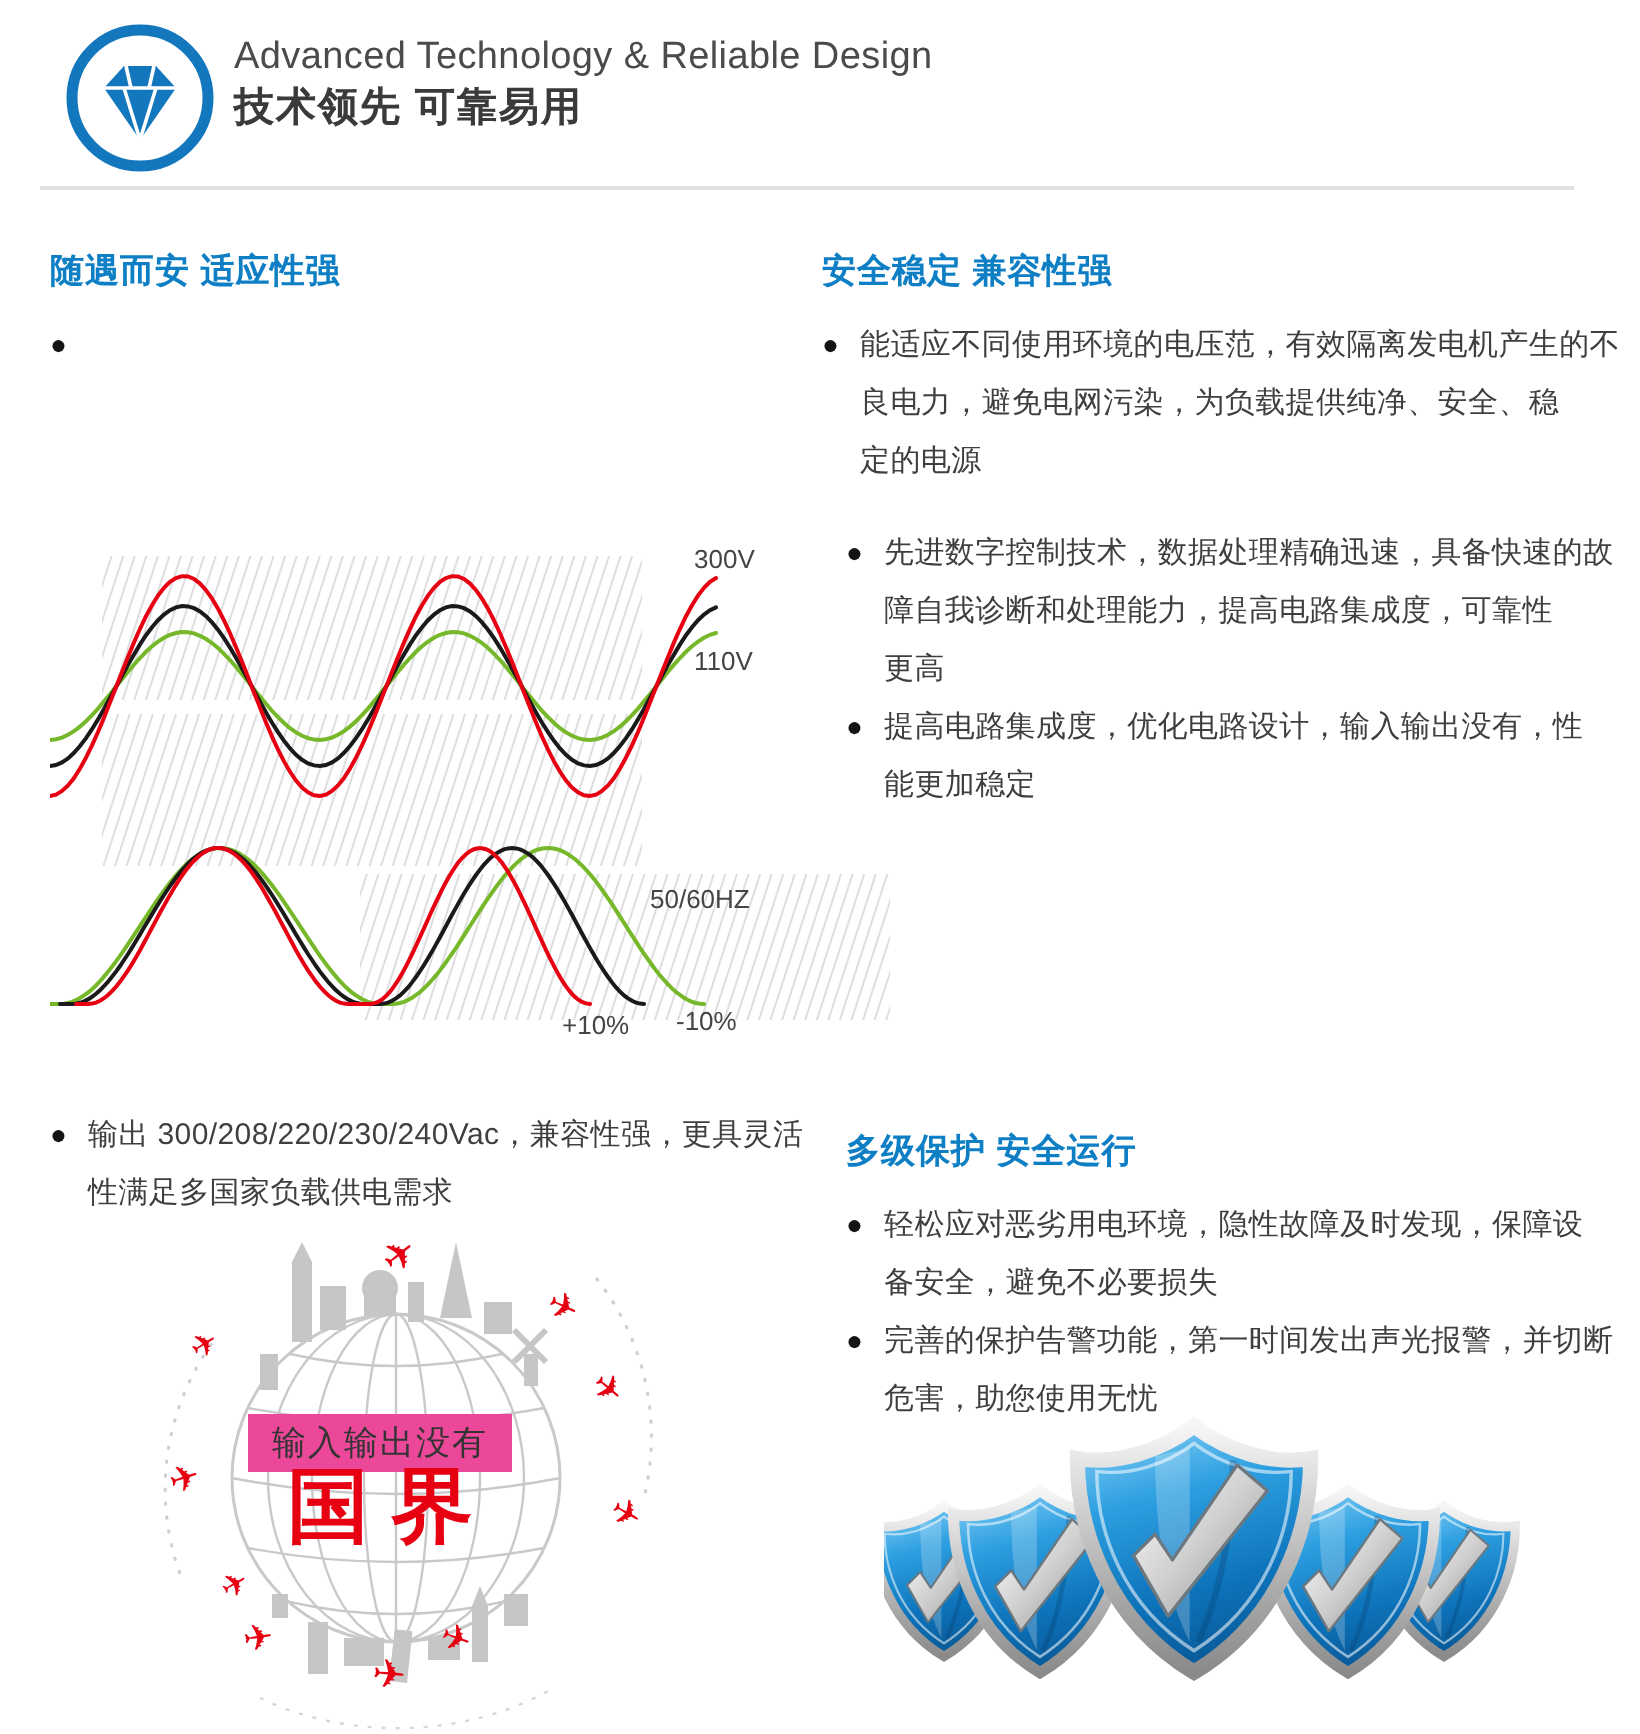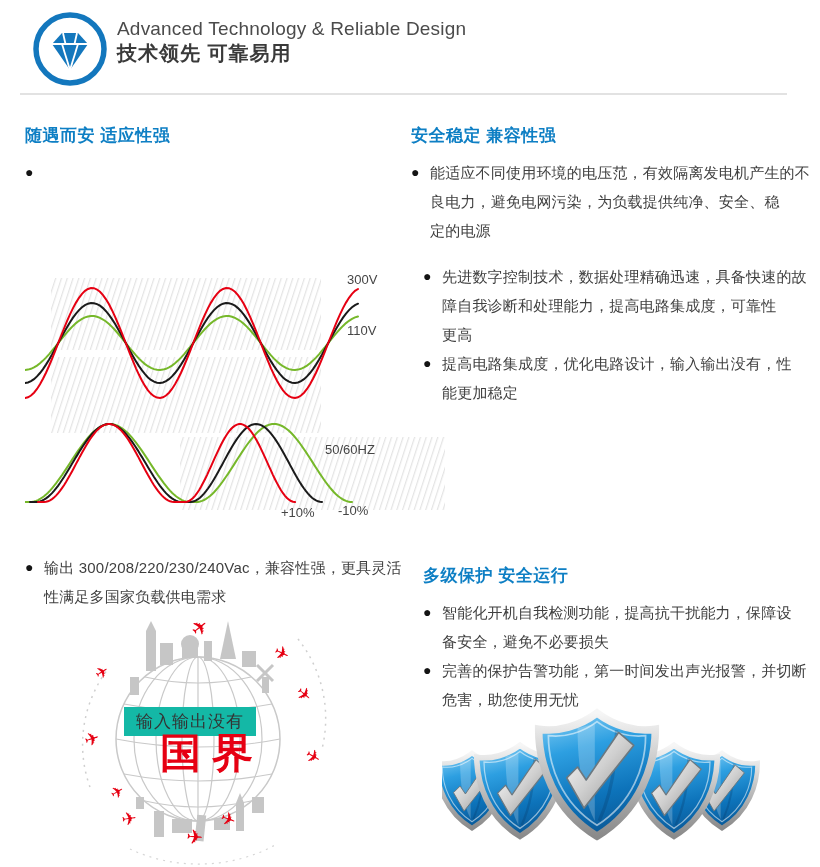--- a/index.html
+++ b/index.html
@@ -23,23 +23,23 @@
   .lines{white-space:pre;letter-spacing:.2px;}
   #feat-adapt{left:25px;top:120px;width:392px;}
   #feat-output{left:25px;top:549px;width:392px;}
   #feat-stable{left:411px;top:120px;width:392px;}
   #feat-digital{left:423px;top:258px;width:392px;}
   #feat-protect{left:423px;top:560px;width:392px;}
   
   #wave-chart{left:25px;top:258px;width:420px;height:292px;}
   
   #globe-wrap{left:60px;top:597px;width:320px;height:268px;}
-  #globe-caption-band{position:absolute;left:64px;top:110px;width:132px;height:29px;background:#14b8a6;
+  #globe-caption-band{position:absolute;left:64px;top:110px;width:132px;height:29px;background:#ec4899;
     display:flex;align-items:center;justify-content:center;font-size:17px;color:#333333;letter-spacing:1px;}
-  #globe-caption-main{position:absolute;left:56px;top:134px;width:148px;text-align:right;
+  #globe-caption-main{position:absolute;left:56px;top:134px;width:148px;text-align:center;
     font-size:41px;font-weight:bold;color:#e60012;letter-spacing:11px;text-indent:11px;line-height:44px;}
   
   #shield-wrap{left:442px;top:688px;width:340px;height:170px;}
 </style>
 </head>
 <body>
 
 <svg id="header-icon" class="abs" viewBox="0 0 80 80">
   <circle cx="40" cy="41" r="34" fill="#ffffff" stroke="#1377bd" stroke-width="5.5"></circle>
   <polygon points="22,36 32,25 48,25 58,36 40,62" fill="#1377bd"></polygon>
@@ -187,21 +187,21 @@
     <span class="dot">●</span>
     <span class="lines">提高电路集成度，优化电路设计，输入输出没有，性
 能更加稳定</span>
   </div>
 </div>
 
 <div id="feat-protect" class="abs feature">
   <h3>多级保护 安全运行</h3>
   <div class="para">
     <span class="dot">●</span>
-    <span class="lines">智能化开机自我检测功能，提高抗干扰能力，保障设
+    <span class="lines">轻松应对恶劣用电环境，隐性故障及时发现，保障设
 备安全，避免不必要损失</span>
   </div>
   <div class="para">
     <span class="dot">●</span>
     <span class="lines">完善的保护告警功能，第一时间发出声光报警，并切断
 危害，助您使用无忧</span>
   </div>
 </div>
 
 <svg id="shield-wrap" class="abs" viewBox="0 0 340 170">

